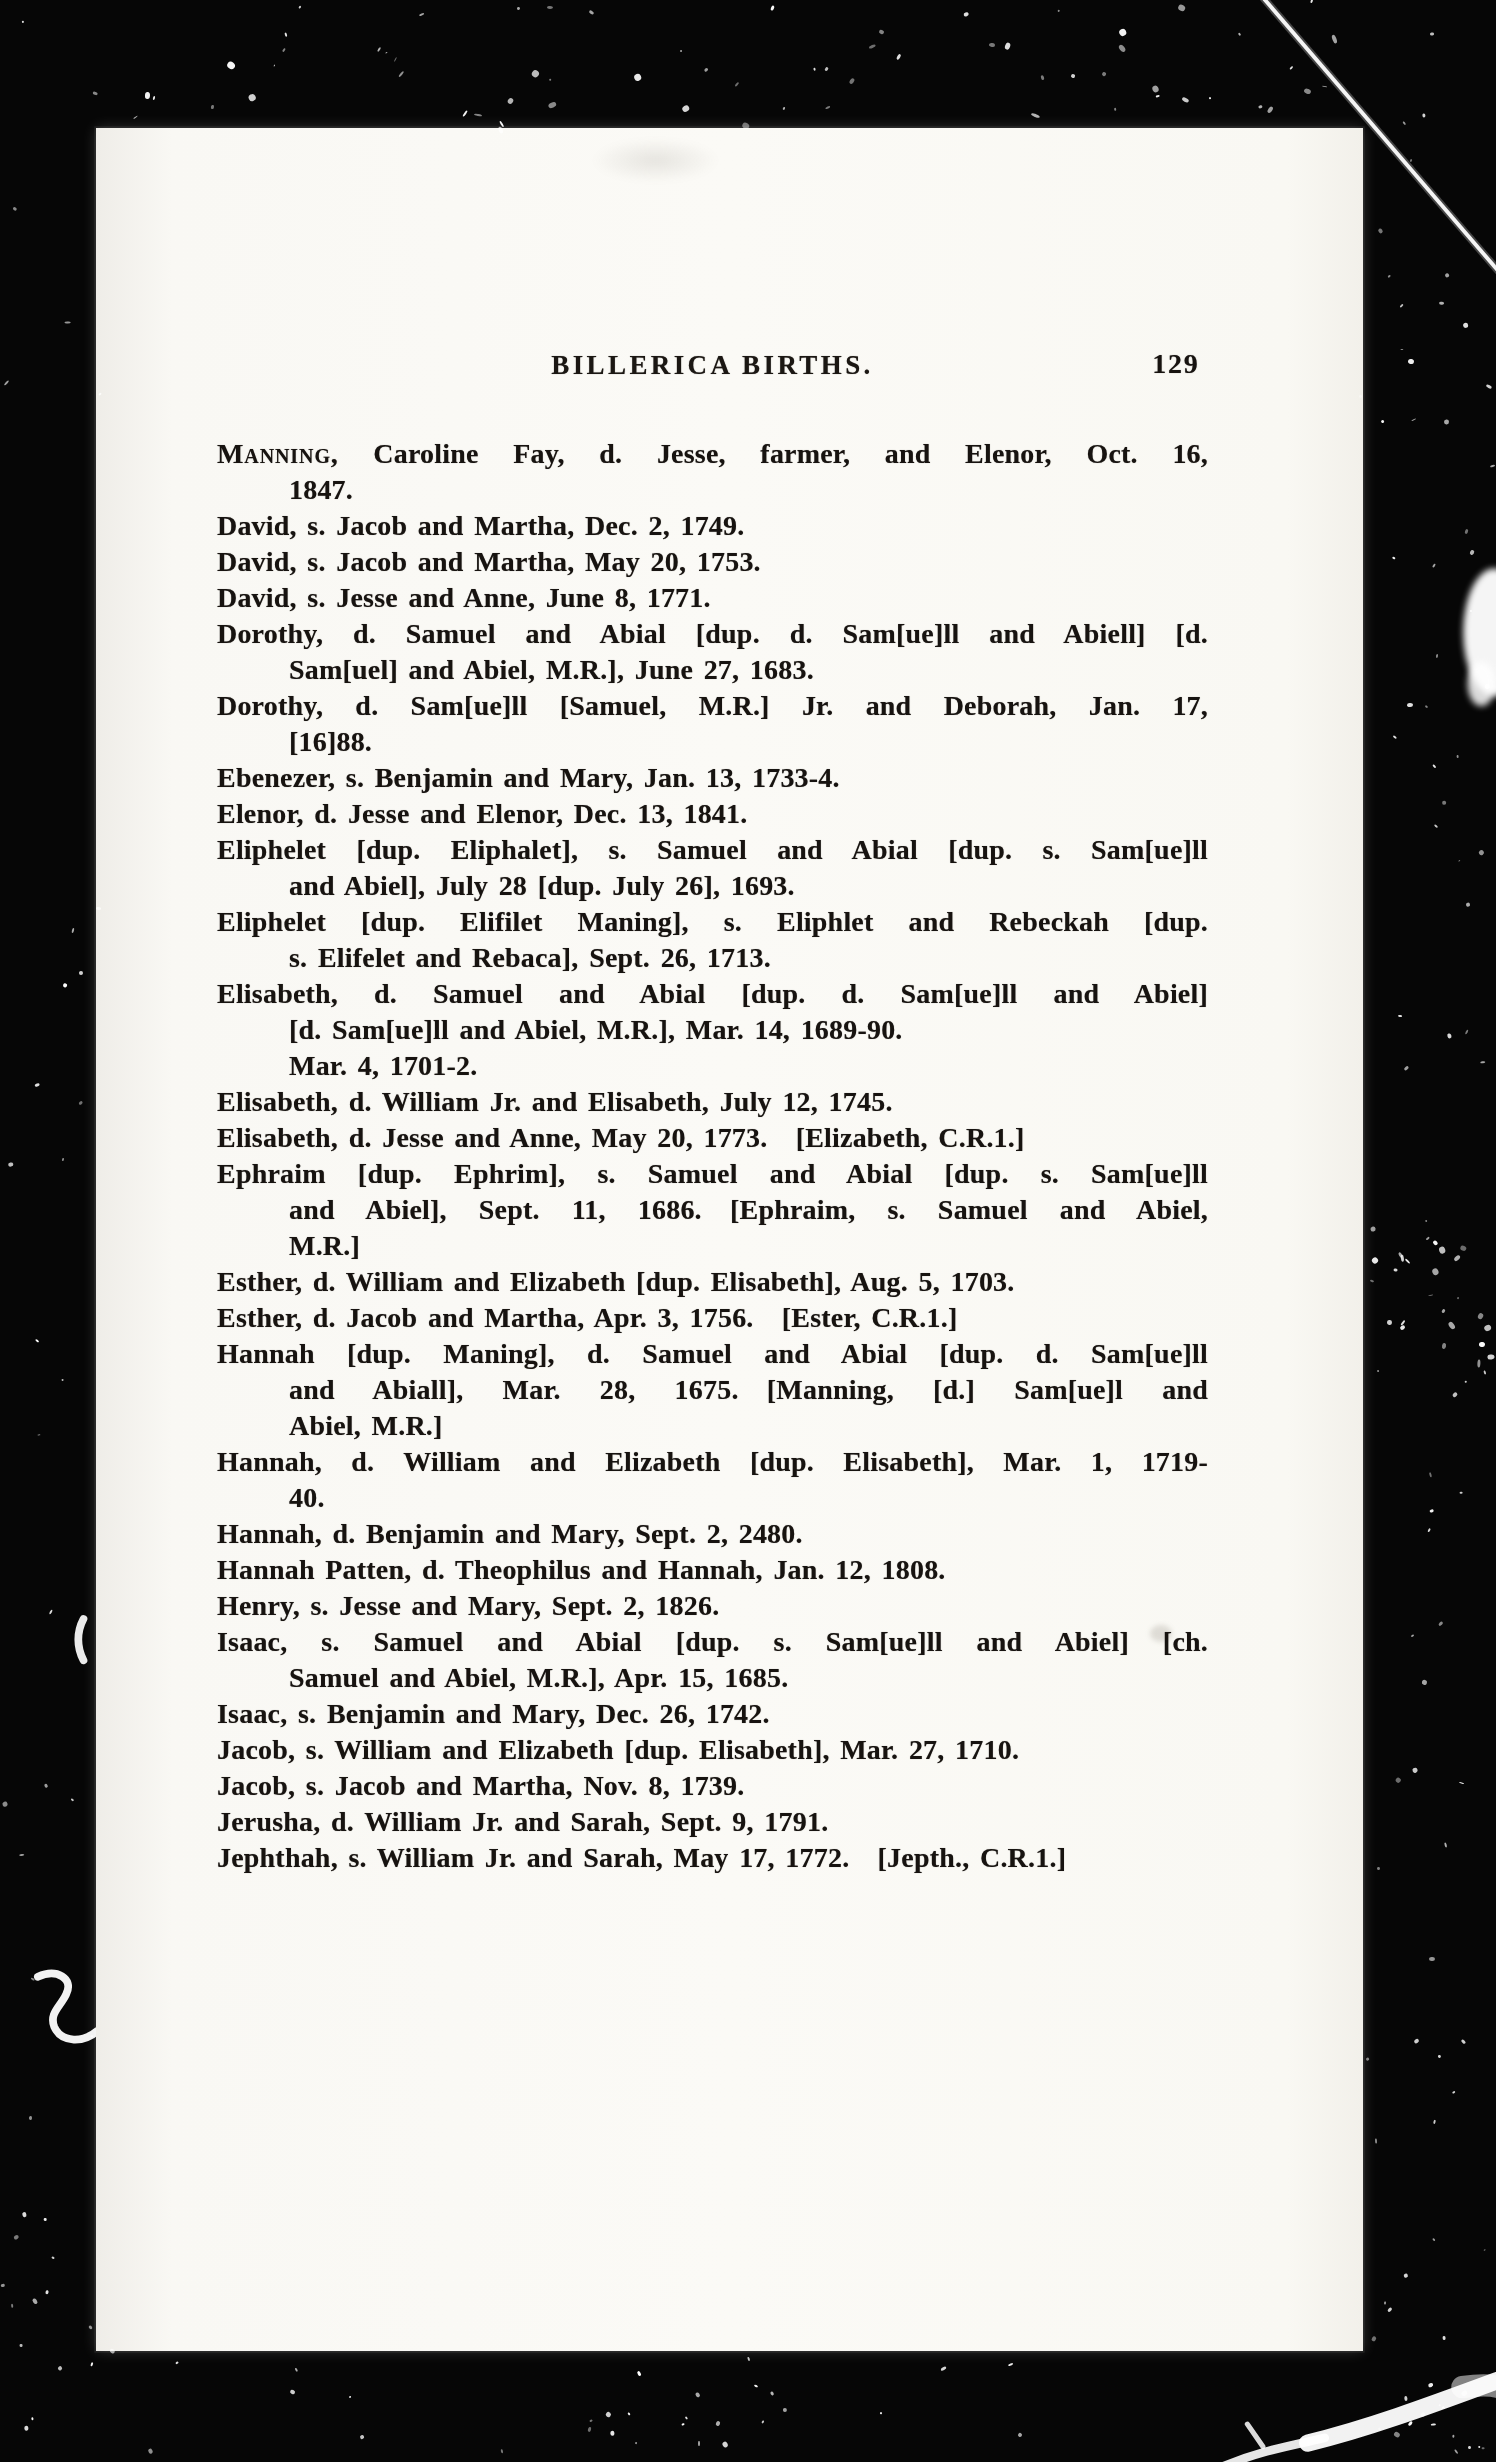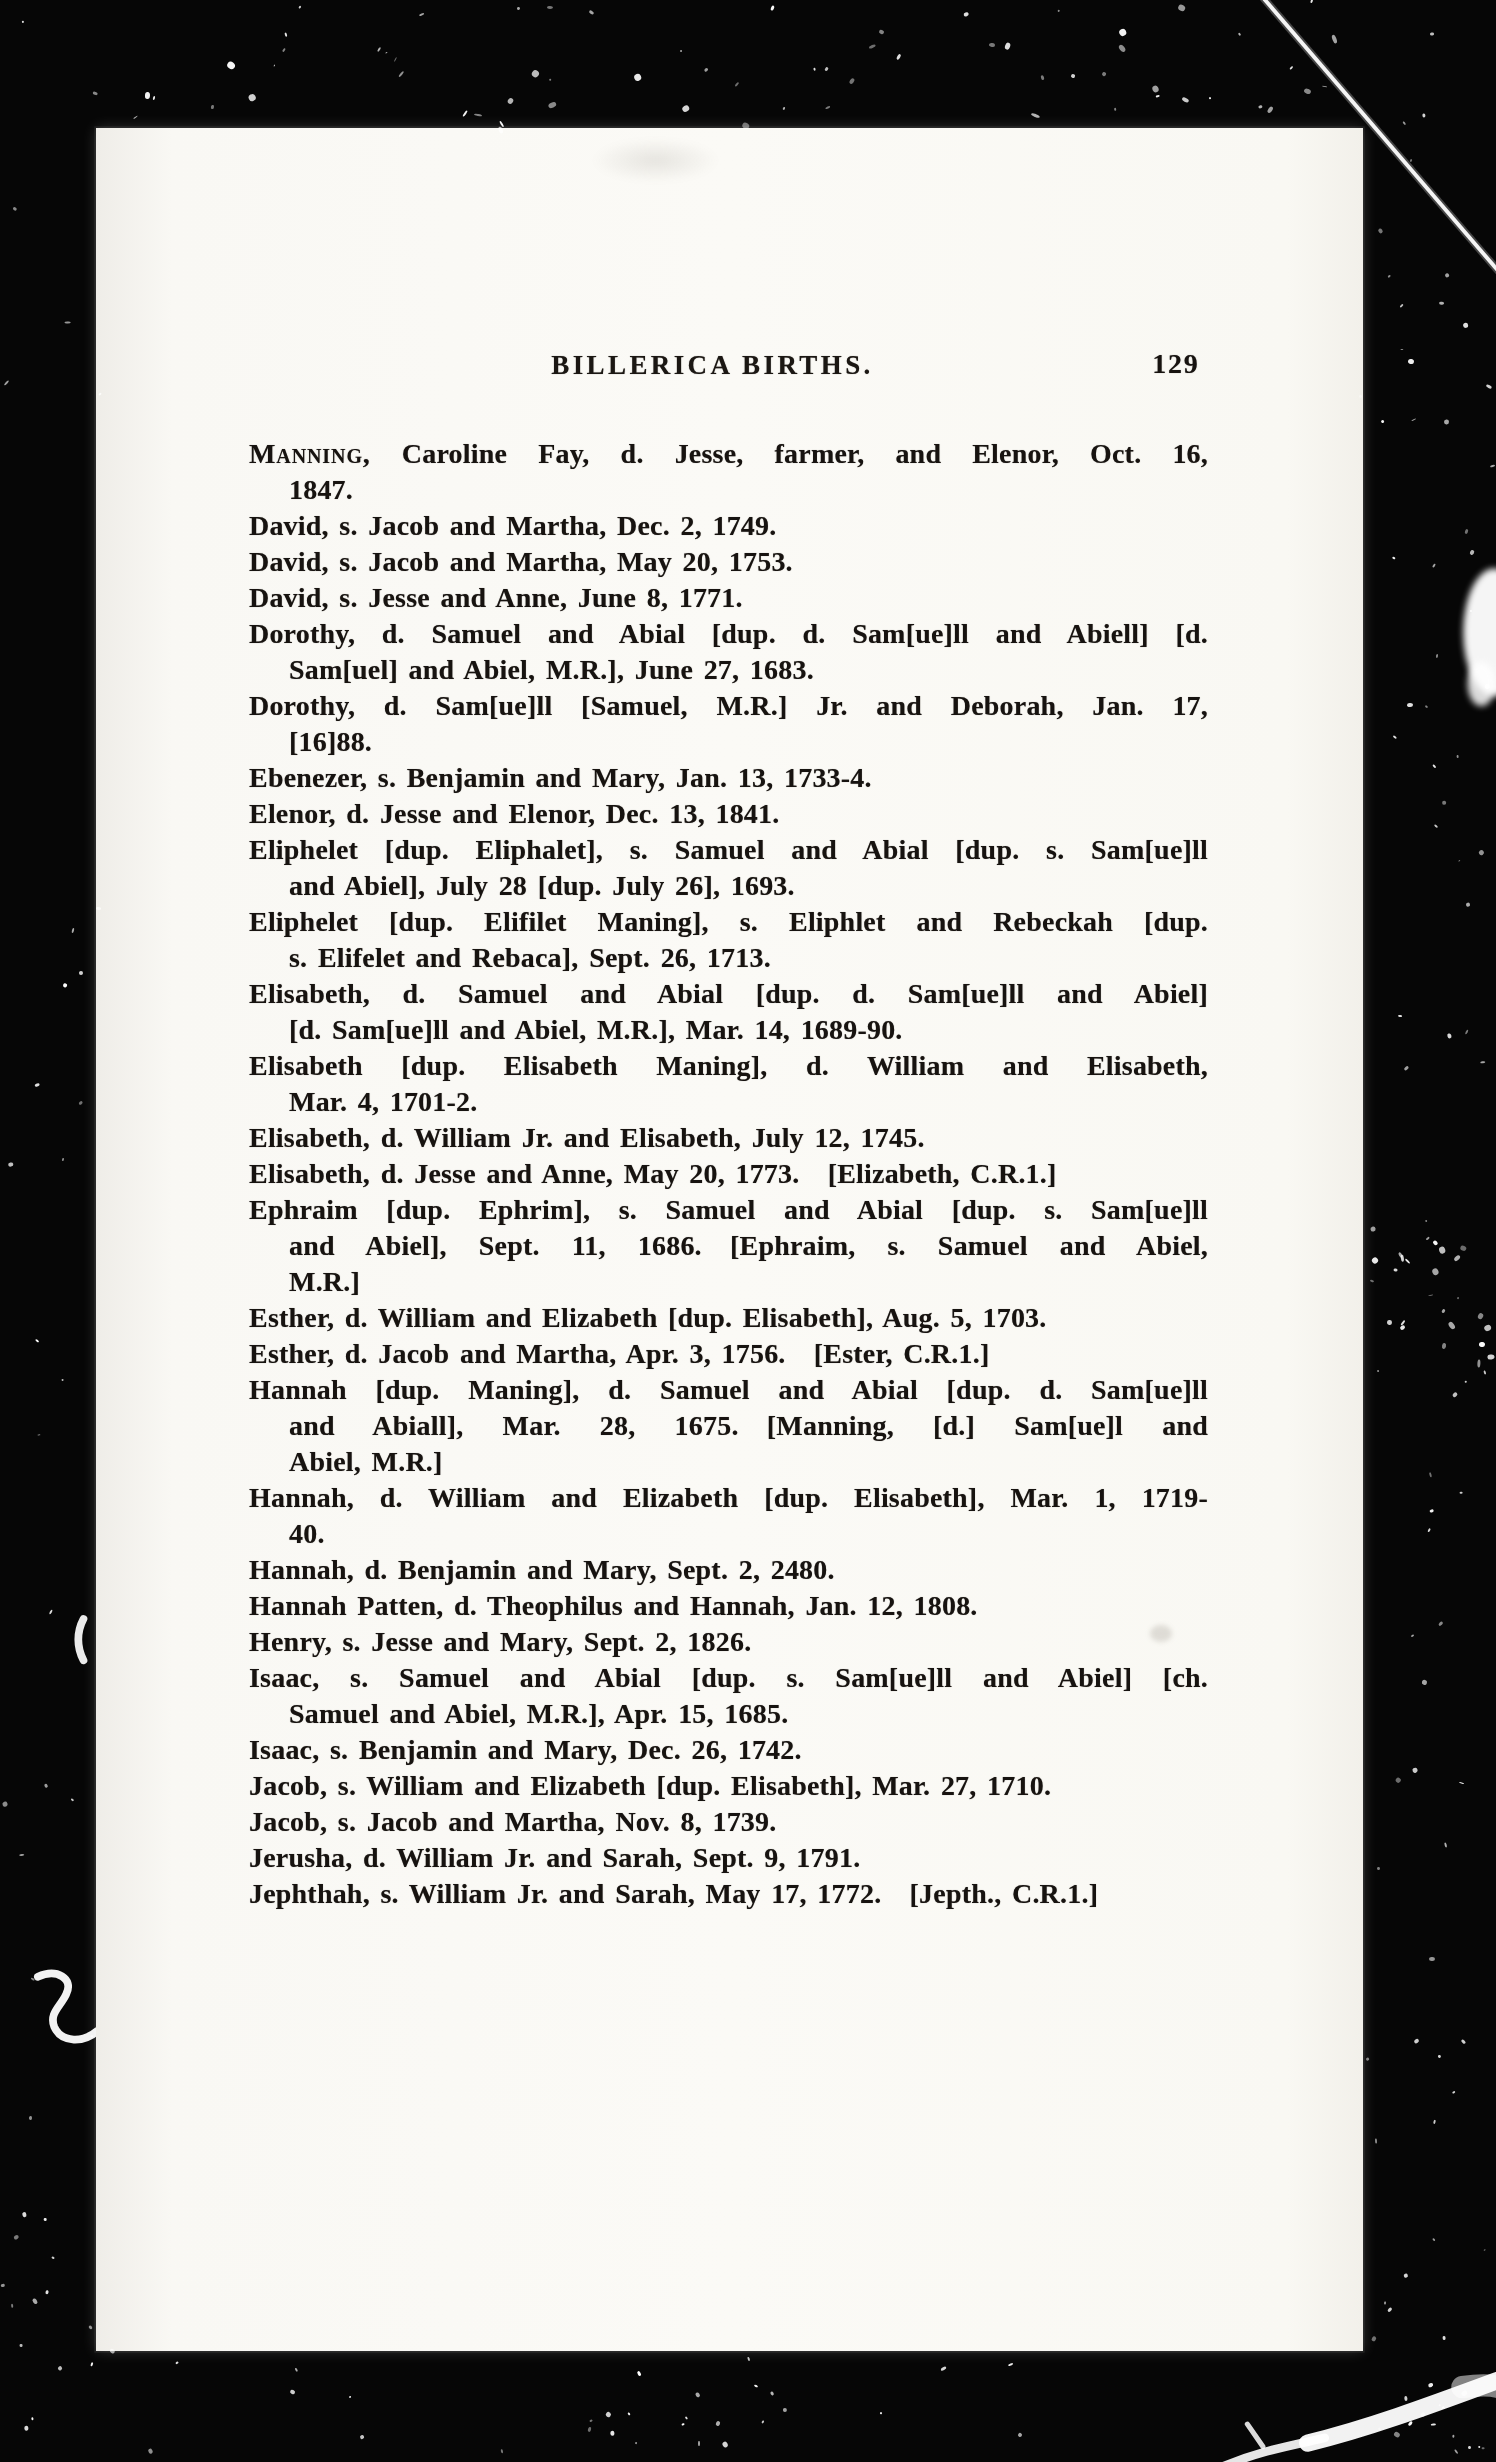--- a/index.html
+++ b/index.html
@@ -28,21 +28,21 @@
   .pagenum{
     position:absolute;right:8.6px;top:-1.7px;
     font-size:28px;font-weight:600;letter-spacing:1.7px;
     text-shadow:0 0 0.9px rgba(20,15,10,.5);
   }
   .records{
     font-size:28px;line-height:36px;font-weight:600;
     word-spacing:3.4px;letter-spacing:0.2px;
     text-shadow:0 0 0.9px rgba(25,18,10,.45);
   }
-  .line{white-space:normal;margin-left:32px;}
+  .line{white-space:normal;}
   .line.ind{margin-left:72px;}
   .line.j{text-align:justify;text-align-last:justify;}
   .sc{font-variant:small-caps;letter-spacing:0.9px;}
   
   .smudge1{
     position:absolute;left:495px;top:10.3px;width:129px;height:45px;border-radius:50%;
     background:radial-gradient(ellipse at center,#8a857c 0%,rgba(138,133,124,0) 70%);
     opacity:.18;filter:blur(3.4px);
   }
   .smudge2{
@@ -104,21 +104,20 @@
         <div class="line j">Dorothy, d. Sam[ue]ll [Samuel, M.R.] Jr. and Deborah, Jan. 17,</div>
         <div class="line ind">[16]88.</div>
         <div class="line">Ebenezer, s. Benjamin and Mary, Jan. 13, 1733-4.</div>
         <div class="line">Elenor, d. Jesse and Elenor, Dec. 13, 1841.</div>
         <div class="line j">Eliphelet [dup. Eliphalet], s. Samuel and Abial [dup. s. Sam[ue]ll</div>
         <div class="line ind">and Abiel], July 28 [dup. July 26], 1693.</div>
         <div class="line j">Eliphelet [dup. Elifilet Maning], s. Eliphlet and Rebeckah [dup.</div>
         <div class="line ind">s. Elifelet and Rebaca], Sept. 26, 1713.</div>
         <div class="line j">Elisabeth, d. Samuel and Abial [dup. d. Sam[ue]ll and Abiel]</div>
         <div class="line ind">[d. Sam[ue]ll and Abiel, M.R.], Mar. 14, 1689-90.</div>
-        <div class="line j">Elisabeth [dup. Elisabeth Maning], d. William and Elisabeth,</div>
         <div class="line ind">Mar. 4, 1701-2.</div>
         <div class="line">Elisabeth, d. William Jr. and Elisabeth, July 12, 1745.</div>
         <div class="line">Elisabeth, d. Jesse and Anne, May 20, 1773. [Elizabeth, C.R.1.]</div>
         <div class="line j">Ephraim [dup. Ephrim], s. Samuel and Abial [dup. s. Sam[ue]ll</div>
         <div class="line ind j">and Abiel], Sept. 11, 1686. [Ephraim, s. Samuel and Abiel,</div>
         <div class="line ind">M.R.]</div>
         <div class="line">Esther, d. William and Elizabeth [dup. Elisabeth], Aug. 5, 1703.</div>
         <div class="line">Esther, d. Jacob and Martha, Apr. 3, 1756. [Ester, C.R.1.]</div>
         <div class="line j">Hannah [dup. Maning], d. Samuel and Abial [dup. d. Sam[ue]ll</div>
         <div class="line ind j">and Abiall], Mar. 28, 1675. [Manning, [d.] Sam[ue]l and</div>

